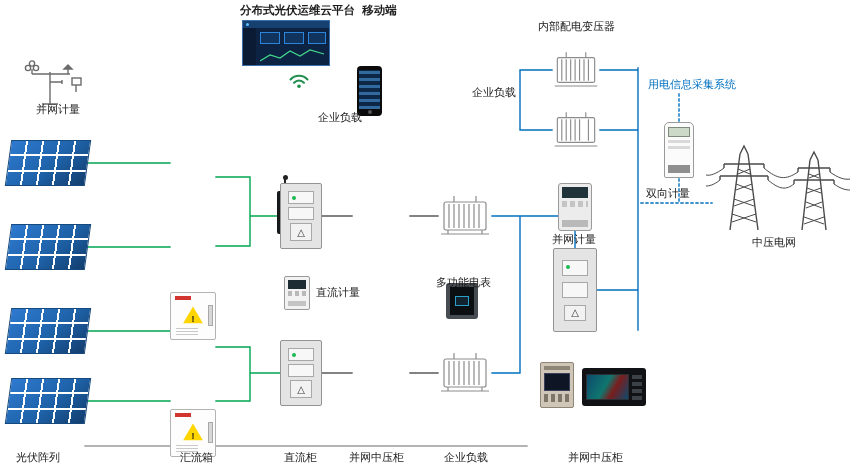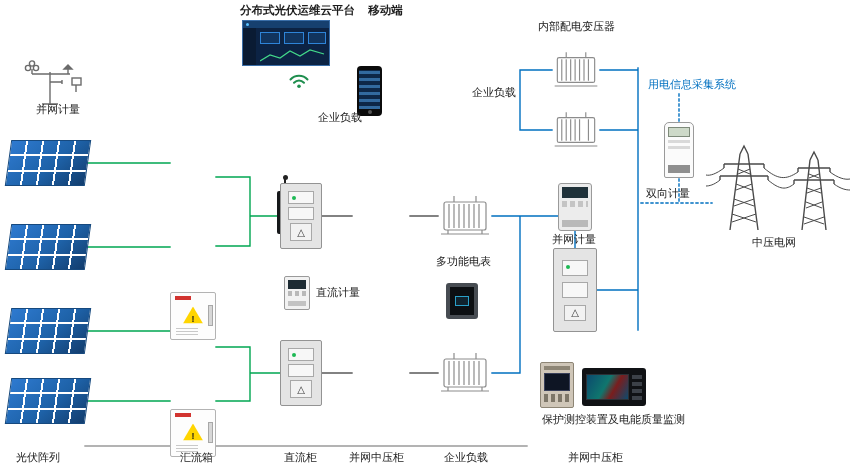--- a/index.html
+++ b/index.html
@@ -267,33 +267,32 @@
     <div class="screen"></div>
     <div class="keys"></div>
   </div>
   <div class="cmp prot-b" style="left:582px;top:368px">
     <div class="screen"></div>
     <div class="keys"></div>
   </div>
 
   <div class="label title" style="left:240px;top:3px">
     <span>分布式光伏运维云平台</span>
-    <span style="margin-left:10px">移动端</span>
+    <span style="margin-left:4px">移动端</span>
   </div>
   <div class="label" style="left:36px;top:103px">并网计量</div>
   <div class="label" style="left:318px;top:111px">企业负载</div>
   <div class="label" style="left:316px;top:286px">直流计量</div>
-  <div class="label" style="left:436px;top:255px">多功能电表</div>
+  <div class="label" style="left:436px;top:276px">多功能电表</div>
   <div class="label" style="left:552px;top:233px">并网计量</div>
   <div class="label" style="left:538px;top:20px">内部配电变压器</div>
   <div class="label" style="left:472px;top:86px">企业负载</div>
   <div class="label blue" style="left:648px;top:78px">用电信息采集系统</div>
   <div class="label" style="left:646px;top:187px">双向计量</div>
   <div class="label" style="left:752px;top:236px">中压电网</div>
-  <div class="label" style="left:542px;top:413px">保护测控装置及电能质量监测</div>
   <div class="label" style="left:16px;top:451px">光伏阵列</div>
   <div class="label" style="left:180px;top:451px">汇流箱</div>
   <div class="label" style="left:284px;top:451px">直流柜</div>
   <div class="label" style="left:349px;top:451px">并网中压柜</div>
   <div class="label" style="left:444px;top:451px">企业负载</div>
   <div class="label" style="left:568px;top:451px">并网中压柜</div>
 
 </div>
 
 </body></html>

